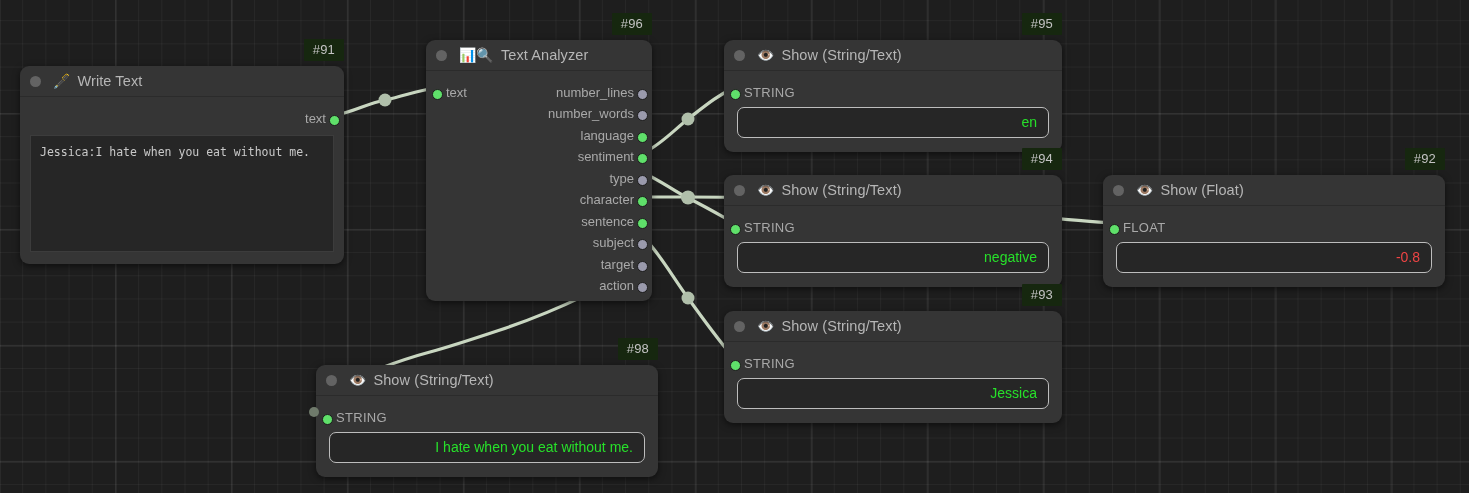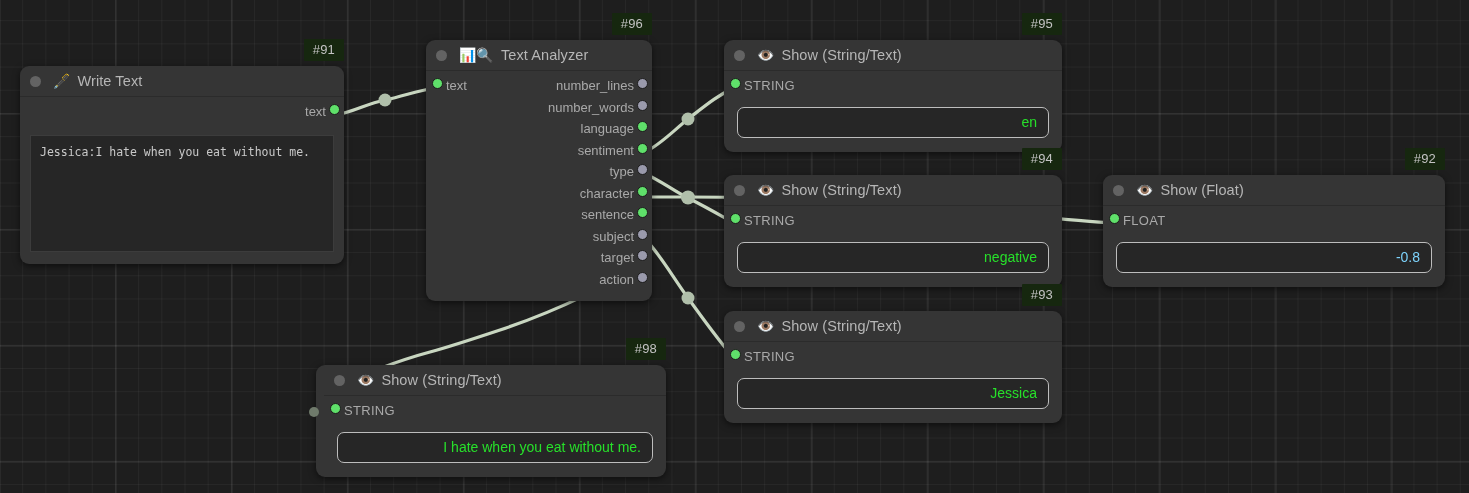--- a/index.html
+++ b/index.html
@@ -92,21 +92,21 @@
   .node-body {
     position: relative;
     padding: 7px 0 0 0;
   }
 
   
   .port-row {
     position: relative;
     height: 21.5px;
     display: flex;
-    align-items: flex-start;
+    align-items: flex-end;
   }
   .port-row.out { justify-content: flex-end; padding-right: 18px; }
   .port-row.in  { justify-content: flex-start; padding-left: 20px; }
   .port-label {
     font-size: 13px;
     color: #a9a9a9;
     white-space: nowrap;
   }
   .port-label.caps { color: #a9a9a9; letter-spacing: 0.3px; }
   .port-dot {
@@ -134,21 +134,21 @@
     padding: 0 11px;
     box-sizing: border-box;
     justify-content: flex-end;
   }
   .value-text {
     font-size: 14px;
     white-space: nowrap;
     overflow: hidden;
   }
   .value-text.str   { color: #27e02a; }
-  .value-text.float { color: #7dd3fc; margin-left: 38px; }
+  .value-text.float { color: #ef4444; margin-left: 38px; }
 
   .textarea-box {
     margin: 9px 10px 12px 10px;
     background: #262626;
     border: 1px solid #3c3c3c;
     height: 117px;
     box-sizing: border-box;
     padding: 8px 9px;
     overflow: hidden;
   }
@@ -326,21 +326,21 @@
       <div class="port-row in">
         <span class="port-dot on"></span>
         <span class="port-label caps">FLOAT</span>
       </div>
       <div class="value-box">
         <span class="value-text float">-0.8</span>
       </div>
     </div>
   </div>
 
-  <div class="node" style="left:316px; top:365px; width:342px;padding-left:8px;">
+  <div class="node" style="left:316px; top:365px; width:342px;">
     <div class="node-badge">#98</div>
     <div class="node-header">
       <span class="collapse-dot"></span>
       <span class="node-emoji">👁️</span>
       <span class="node-title">Show (String/Text)</span>
     </div>
     <div class="node-body">
       <div class="port-row in">
         <span class="port-dot on"></span>
         <span class="port-label caps">STRING</span>

